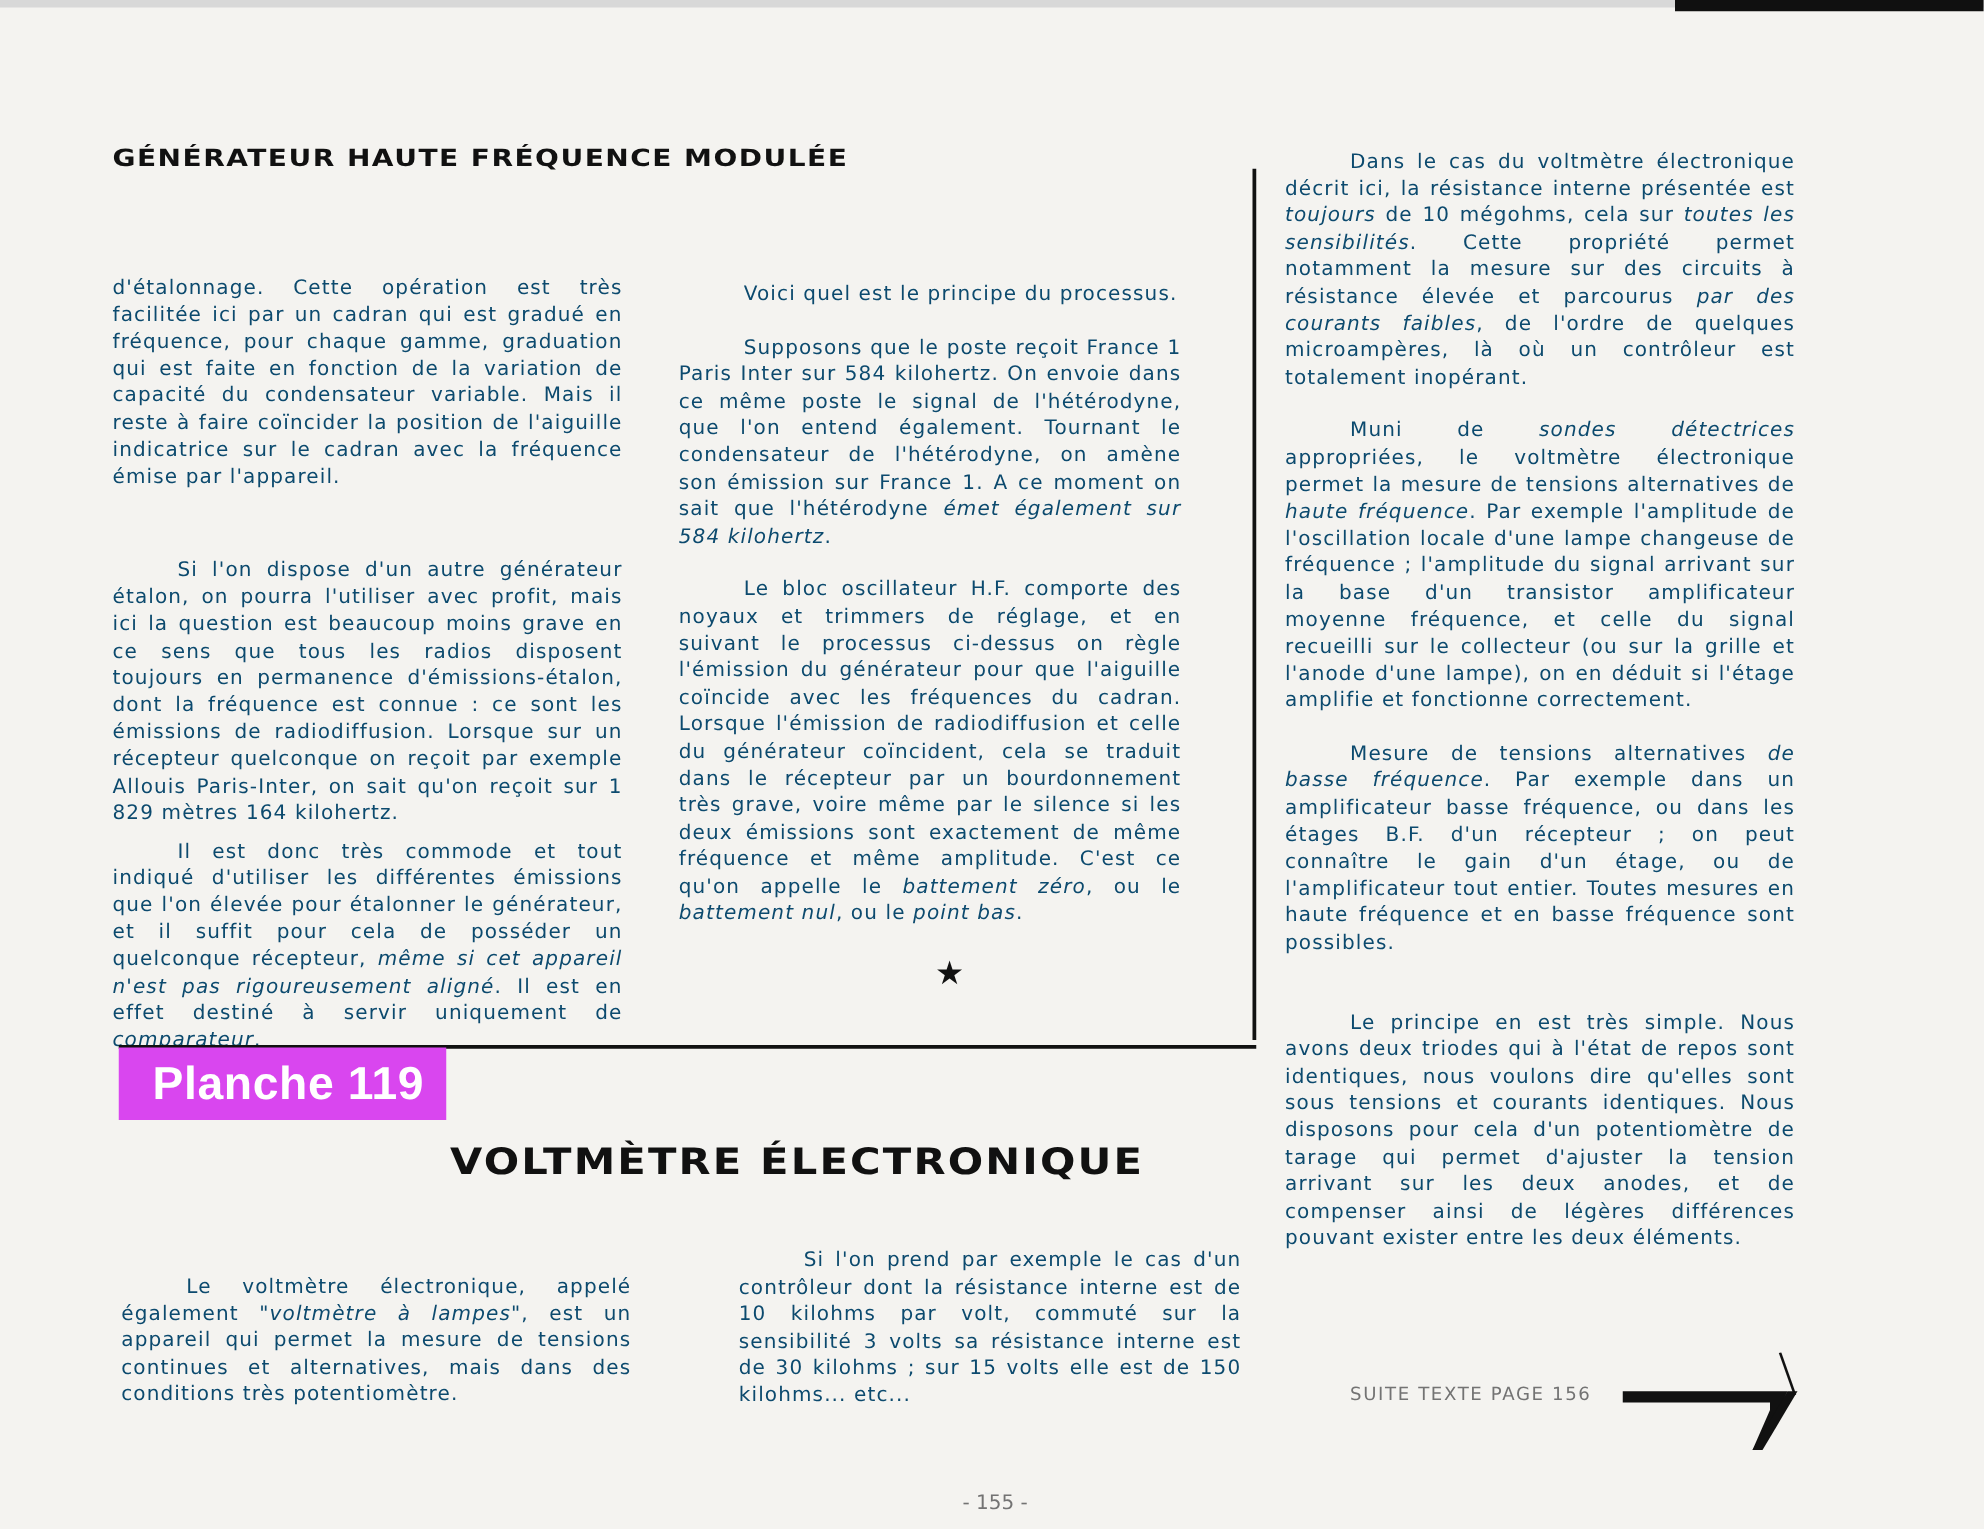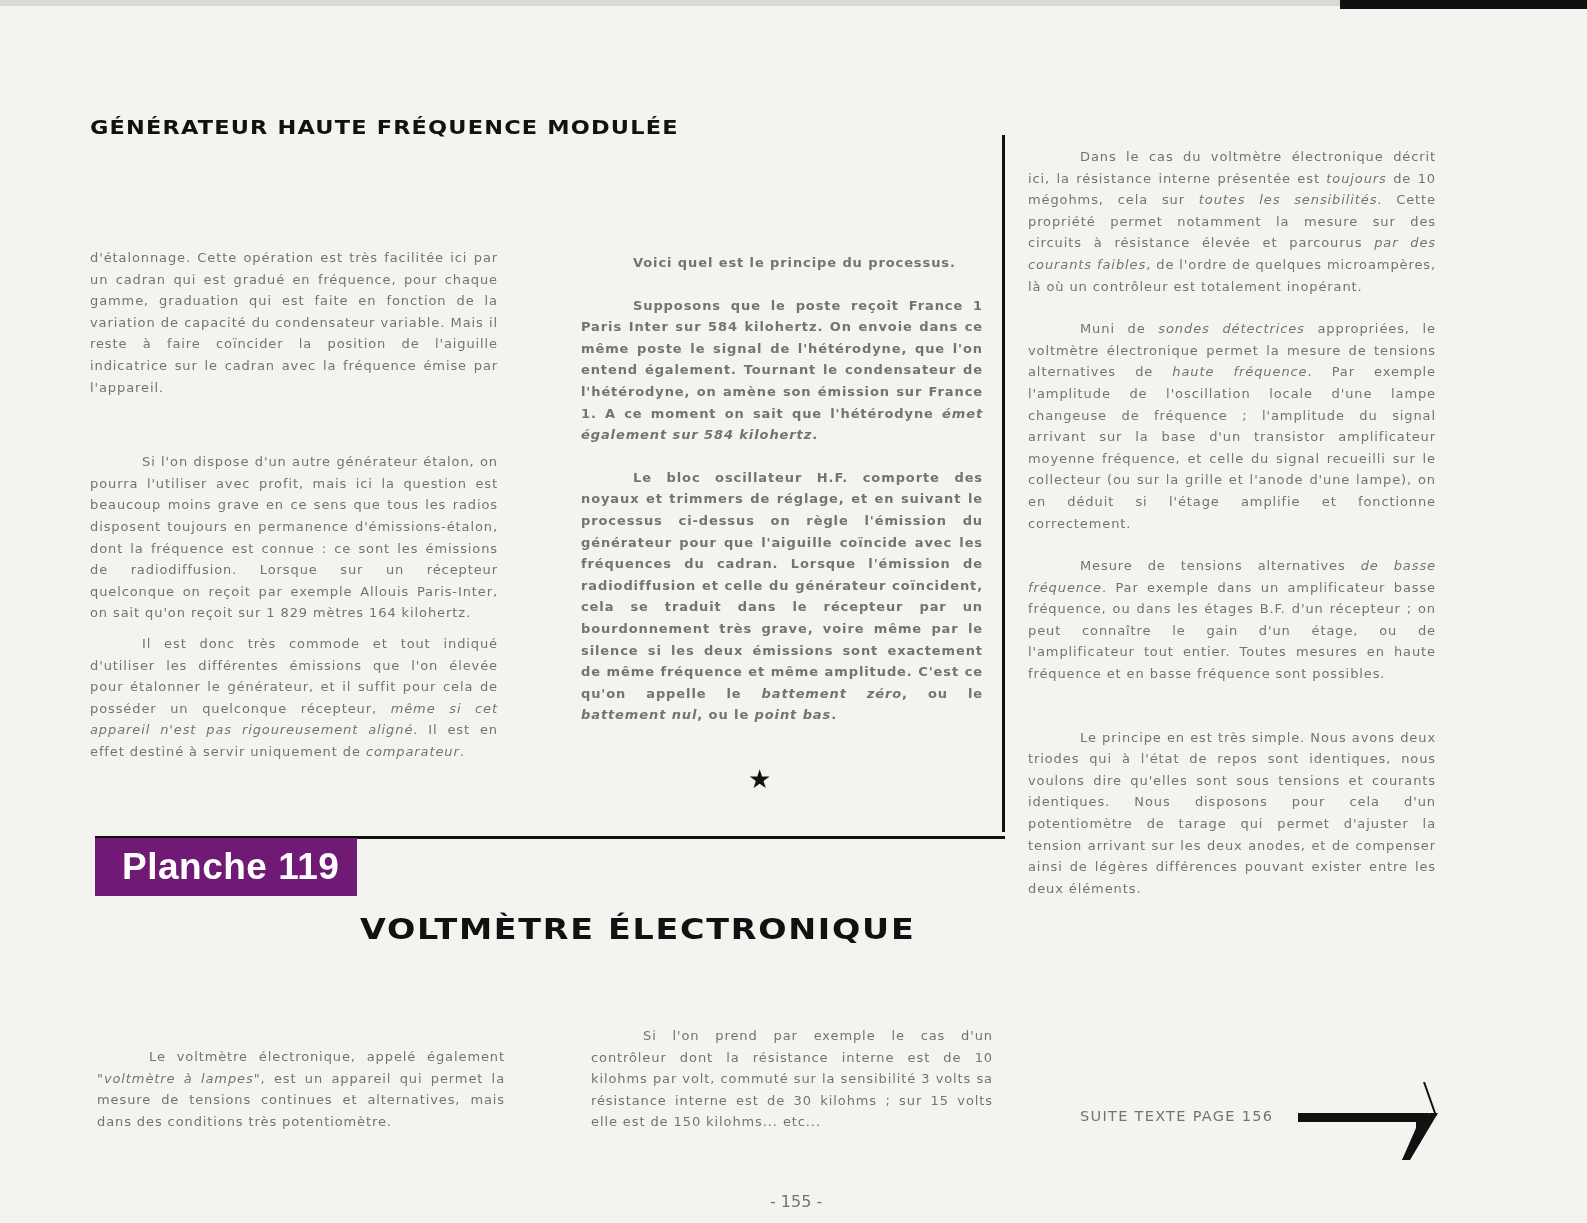--- a/index.html
+++ b/index.html
@@ -11,38 +11,38 @@
     }
     .topbar { position: absolute; left: 0; top: 0; width: 1587px; height: 6px; background: #d8d8d8; }
     .topbar-dark { position: absolute; left: 1340px; top: 0; width: 247px; height: 9px; background: #101010; }
     .heading-bold {
       position: absolute; font-family: "DejaVu Sans", sans-serif; font-weight: 900;
       letter-spacing: 1px; color: #111; white-space: nowrap;
     }
     .h-gen { left: 90px; top: 116px; font-size: 19px; transform: scaleX(1.18); transform-origin: left top; }
     .h-volt { left: 360px; top: 912px; font-size: 29px; transform: scaleX(1.15); transform-origin: left top; letter-spacing: 1.5px; }
     .col {
-      position: absolute; font-size: 13px; line-height: 21.6px; letter-spacing: 0.9px;
-      text-align: justify; color: #737373; margin-top: 28px;
+      position: absolute; font-size: 16px; line-height: 21.6px; letter-spacing: 0.9px;
+      text-align: justify; color: #0c4a6e;
     }
     .col p { margin: 0; }
     .col .indent { text-indent: 52px; }
     .col em { font-style: italic; }
     .c1 { left: 90px; top: 219px; width: 408px; }
-    .c2 { left: 581px; top: 224px; width: 402px; font-weight: bold; }
+    .c2 { left: 543px; top: 224px; width: 402px; }
     .c3 { left: 1028px; top: 118px; width: 408px; }
     .c4 { left: 97px; top: 1018px; width: 408px; }
     .c5 { left: 591px; top: 997px; width: 402px; }
     .gap-s { height: 21px; }
     .gap-m { height: 32px; }
     .vrule { position: absolute; left: 1002px; top: 135px; width: 3px; height: 697px; background: #111; }
     .hrule { position: absolute; left: 95px; top: 836px; width: 910px; height: 3px; background: #111; }
     .star { position: absolute; left: 748px; top: 764px; font-size: 26px; color: #111; }
     .planche {
-      position: absolute; left: 95px; top: 838px; width: 262px; height: 58px; background: #701a75;
+      position: absolute; left: 95px; top: 838px; width: 262px; height: 58px; background: #d946ef;
       color: #fff; font-family: "Liberation Sans", sans-serif; font-size: 37px; font-weight: 700;
       line-height: 58px; padding-left: 27px; box-sizing: border-box; letter-spacing: 0.5px;
       transform-origin: left top;
     }
     .suite {
       position: absolute; left: 1080px; top: 1108px; font-size: 14.5px; letter-spacing: 1.3px; color: #737373;
       white-space: nowrap;
     }
     .arrow { position: absolute; left: 1298px; top: 1082px; width: 150px; height: 80px; }
     .pagenum { position: absolute; left: 770px; top: 1192px; font-size: 16px; color: #737373; white-space: nowrap; }

